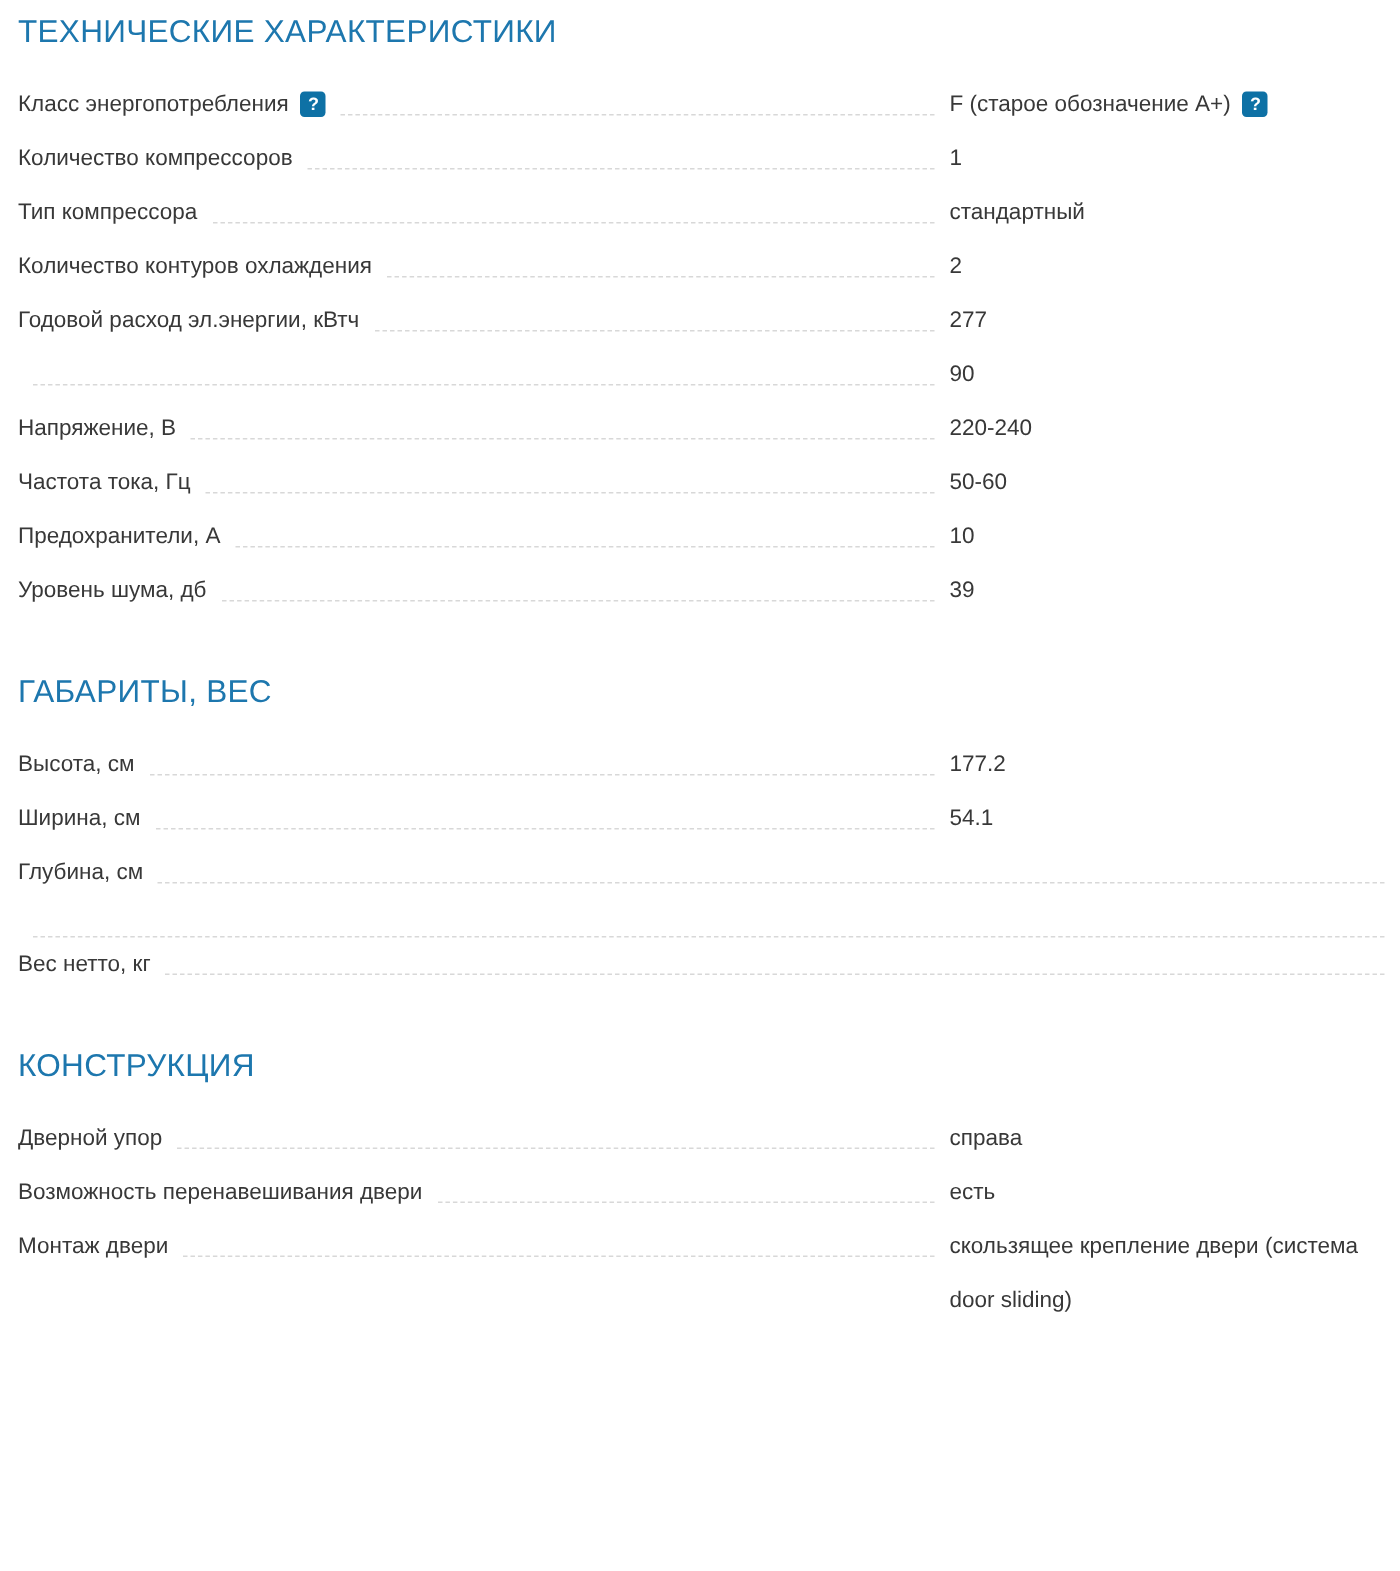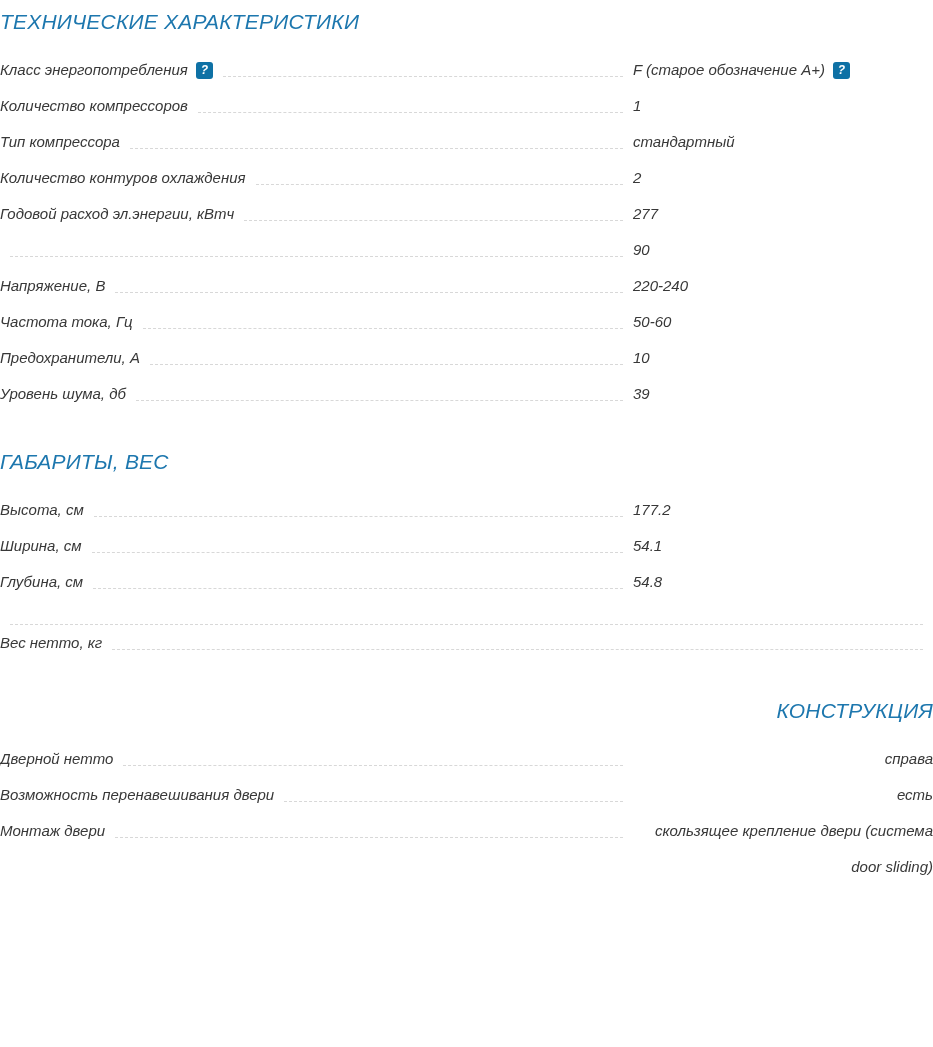--- a/index.html
+++ b/index.html
@@ -11,23 +11,23 @@
   }
   html,body{margin:0;padding:0;}
   body{
     width:933px;
     min-height:1047px;
     background:var(--bg);
     color:var(--text);
     font-family:"Liberation Sans","DejaVu Sans",sans-serif;
     -webkit-font-smoothing:antialiased;
   }
-  main{padding:8px 0 20px 0;font-style:italic;}
+  main{padding:8px 0 20px 12px;}
   .section{margin-bottom:36px;}
-  .section:last-child{margin-bottom:0;text-align:right;}
+  .section:last-child{margin-bottom:0;}
   .section-title{
     color:var(--accent);
     font-size:21px;
     font-weight:400;
     line-height:28px;
     margin:0 0 16px 0;
     letter-spacing:.2px;
   }
   .spec-row{
     display:flex;
@@ -142,39 +142,38 @@
 
   <div class="spec-row">
     <div class="cell-label"><span>Ширина, см</span></div>
     <span class="leader"></span>
     <div class="cell-value"><span>54.1</span></div>
   </div>
 
   <div class="spec-row">
     <div class="cell-label"><span>Глубина, см</span></div>
     <span class="leader"></span>
-    <div class="cell-value"><span>54.8</span></div>
   </div>
 
   <div class="spec-row">
     <span class="leader"></span>
   </div>
 
   <div class="spec-row">
     <div class="cell-label"><span>Вес нетто, кг</span></div>
     <span class="leader"></span>
   </div>
 </div>
   </section>
 
   <section class="section">
     <h2 class="section-title">КОНСТРУКЦИЯ</h2>
     <div class="rows">
   <div class="spec-row">
-    <div class="cell-label"><span>Дверной нетто</span></div>
+    <div class="cell-label"><span>Дверной упор</span></div>
     <span class="leader"></span>
     <div class="cell-value"><span>справа</span></div>
   </div>
 
   <div class="spec-row">
     <div class="cell-label"><span>Возможность перенавешивания двери</span></div>
     <span class="leader"></span>
     <div class="cell-value"><span>есть</span></div>
   </div>
 

